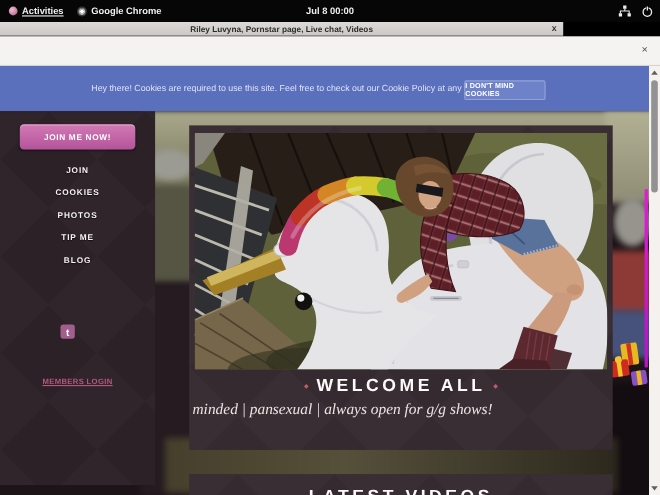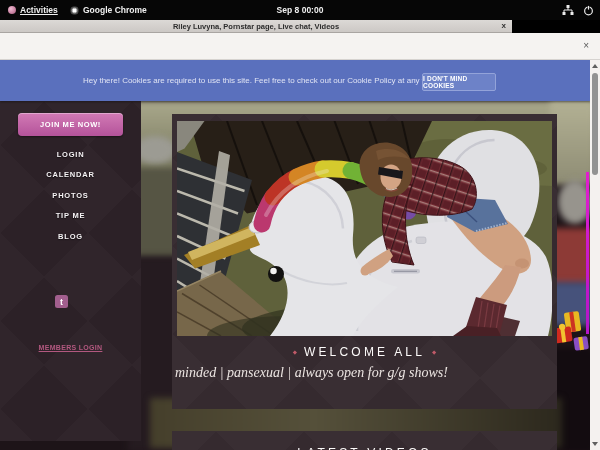--- a/index.html
+++ b/index.html
@@ -64,21 +64,21 @@
   .members { position:absolute; left:0; top:243px; width:141px; text-align:center; color:#b2587f; font-size:7px; font-weight:bold; letter-spacing:.3px; text-decoration:underline; }
 
   
   .content { position:absolute; left:172px; top:54px; width:385px; z-index:4; }
   .panel { background-color:#352a2f; }
   .panel1 { position:relative; width:385px; height:295px; }
   .hero { position:absolute; left:5px; top:7px; width:375px; height:215px; display:block; }
   .heading-row { position:absolute; left:0; top:228px; width:100%; text-align:center; }
   .heading-row2 { padding-top:12px; text-align:center; }
   .orn { color:#c05a68; font-size:5.5px; vertical-align:2.5px; }
-  .heading { display:inline-block; margin:0 7px; color:#fdfbfa; font-size:12px; font-weight:normal; letter-spacing:3.2px; }
+  .heading { display:inline-block; margin:0 7px; color:#fdfbfa; font-size:16px; font-weight:bold; letter-spacing:3.2px; }
   .desc { position:absolute; left:3px; top:249px; width:380px; font-family:"Liberation Serif",serif; font-style:italic; font-size:14px; line-height:20px; color:#ece5e2; }
   .gap { height:22px; }
   .panel2 { width:385px; height:80px; }
 
   
   .scrollbar { position:absolute; left:590px; top:60px; width:10px; height:390px; background:#f4f1ef; z-index:6; }
   .sb-up, .sb-down { position:absolute; left:2px; width:0; height:0; border-left:3px solid transparent; border-right:3px solid transparent; }
   .sb-up { top:4px; border-bottom:4px solid #5f5f5f; }
   .sb-down { bottom:4px; border-top:4px solid #5f5f5f; }
   .sb-thumb { position:absolute; left:2px; top:13px; width:6px; height:102px; background:#929292; border-radius:3px; }
@@ -90,21 +90,21 @@
 
   <div class="topbar">
     <div class="tb-item activities">
       <span class="act-dot"></span>
       <span>Activities</span>
     </div>
     <div class="tb-item chrome">
       <span class="chrome-ico"></span>
       <span>Google Chrome</span>
     </div>
-    <div class="tb-item clock">Sep 8 00:00</div>
+    <div class="tb-item clock">Jul 8 00:00</div>
     <div class="tb-right">
       <svg width="12" height="12" viewBox="0 0 12 12">
         <g fill="#ececec">
             <rect x="4.5" y="1" width="3" height="3"></rect>
             <rect x="0.5" y="8" width="3" height="3"></rect>
             <rect x="8.5" y="8" width="3" height="3"></rect>
           </g>
         <path d="M6 4v2 M2 8V6h8v2" stroke="#ececec" stroke-width="1" fill="none"></path>
       </svg>
       <svg width="11" height="11" viewBox="0 0 12 12">
@@ -152,22 +152,22 @@
     <div class="magenta-edge"></div>
 
     <div class="cookiebar">
       <span class="cookie-msg">Hey there! Cookies are required to use this site. Feel free to check out our Cookie Policy at any time.</span>
       <div class="cookie-btn">I DON'T MIND COOKIES</div>
     </div>
 
     <div class="sidebar pattern">
       <div class="join-btn">JOIN ME NOW!</div>
       <div class="menu">
-        <div class="menu-item">LOGIN</div>
-        <div class="menu-item">CALENDAR</div>
+        <div class="menu-item">JOIN</div>
+        <div class="menu-item">COOKIES</div>
         <div class="menu-item">PHOTOS</div>
         <div class="menu-item">TIP ME</div>
         <div class="menu-item">BLOG</div>
       </div>
       <div class="tumblr">t</div>
       <div class="members">MEMBERS LOGIN</div>
     </div>
 
     <div class="content">
       <div class="panel panel1 pattern">

